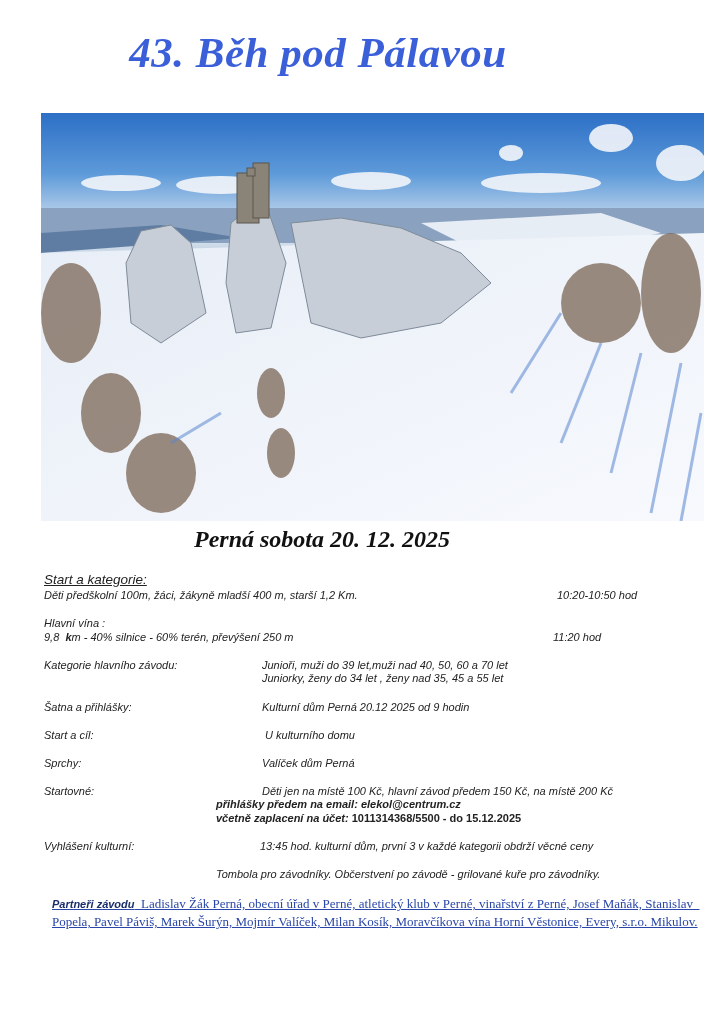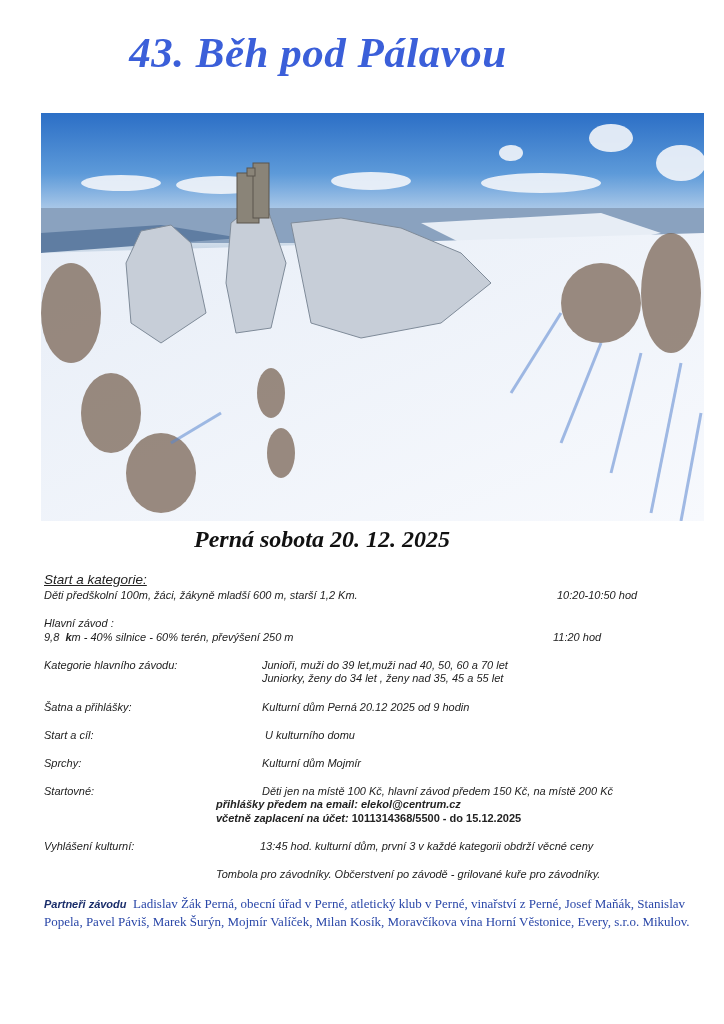--- a/index.html
+++ b/index.html
@@ -24,22 +24,22 @@
     }
 
     .info { position: absolute; left: 44px; top: 572px; width: 640px; font-style: italic; font-size: 11px; color: #222; }
     .heading-start { font-size: 13.5px; text-decoration: underline; margin: 0; line-height: 15px; }
     .line { position: absolute; white-space: nowrap; line-height: 13px; }
     .lbl { position: absolute; left: 0; }
     .val { position: absolute; margin-left: 44px; }
     .bold { font-weight: bold; }
 
     .partners {
-      position: absolute; left: 44px; top: 895px; width: 650px;
-      font-family: "Liberation Serif", serif; font-size: 13px; line-height: 18px; color: #2a47a8;
+      position: absolute; left: 52px; top: 895px; width: 650px;
+      font-family: "Liberation Serif", serif; font-size: 13px; line-height: 18px; color: #2a47a8; text-decoration: underline;
     }
     .partners .plabel { font-family: "Liberation Sans", sans-serif; font-weight: bold; font-style: italic; font-size: 11px; color: #1a2e6b; }
   </style>
 </head>
 <body>
 
 <h1 class="title">43. Běh pod Pálavou</h1>
 
 <div class="photo">
   <svg width="663" height="408" viewBox="0 0 663 408">
@@ -106,28 +106,28 @@
   </svg>
 </div>
 
 <h2 class="subtitle">Perná sobota  20. 12. 2025</h2>
 
 <div class="info">
   <div class="line" style="top:0; left:0;">
     <span class="heading-start">Start a kategorie:</span>
   </div>
   <div class="line" style="top:17px; left:0;">
-    <span>Děti předškolní  100m, žáci, žákyně  mladší 600 m,  starší   1,2 Km.</span>
+    <span>Děti předškolní  100m, žáci, žákyně  mladší 400 m,  starší   1,2 Km.</span>
   </div>
   <div class="line" style="top:17px; left:513px;">
     <span>10:20-10:50 hod</span>
   </div>
 
   <div class="line" style="top:45px; left:0;">
-    <span>Hlavní závod :</span>
+    <span>Hlavní vína :</span>
   </div>
   <div class="line" style="top:59px; left:0;">
     <span>9,8</span>&nbsp;
     <span class="bold">k</span><span>m - 40% silnice - 60% terén, převýšení 250 m</span>
   </div>
   <div class="line" style="top:59px; left:509px;">
     <span>11:20 hod</span>
   </div>
 
   <div class="line" style="top:87px;">
@@ -143,21 +143,21 @@
     <span class="val" style="left:174px;">Kulturní dům Perná  20.12 2025 od 9 hodin</span>
   </div>
 
   <div class="line" style="top:157px;">
     <span class="lbl">Start a cíl:</span>
     <span class="val" style="left:174px; white-space:pre;"> U kulturního domu</span>
   </div>
 
   <div class="line" style="top:185px;">
     <span class="lbl">Sprchy:</span>
-    <span class="val" style="left:174px;">Kulturní dům Mojmír</span>
+    <span class="val" style="left:174px;">Valíček dům Perná</span>
   </div>
 
   <div class="line" style="top:213px;">
     <span class="lbl">Startovné:</span>
     <span class="val" style="left:174px;">Děti jen na místě  100 Kč, hlavní závod  předem 150 Kč,   na místě 200 Kč</span>
   </div>
   <div class="line bold" style="top:226px; left:172px;">
     <span>přihlášky předem na email: </span><span>elekol@centrum.cz</span>
   </div>
   <div class="line bold" style="top:240px; left:172px;">

